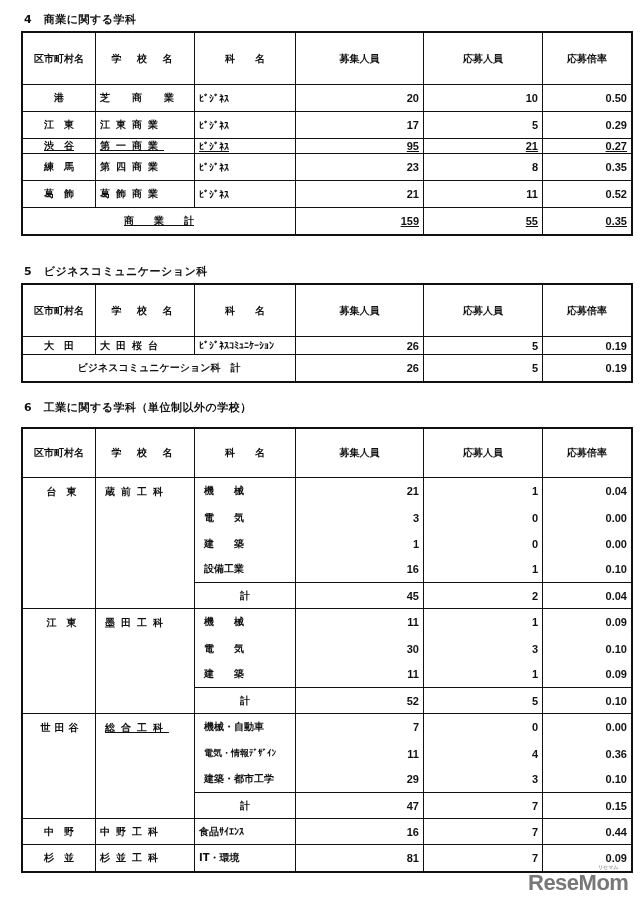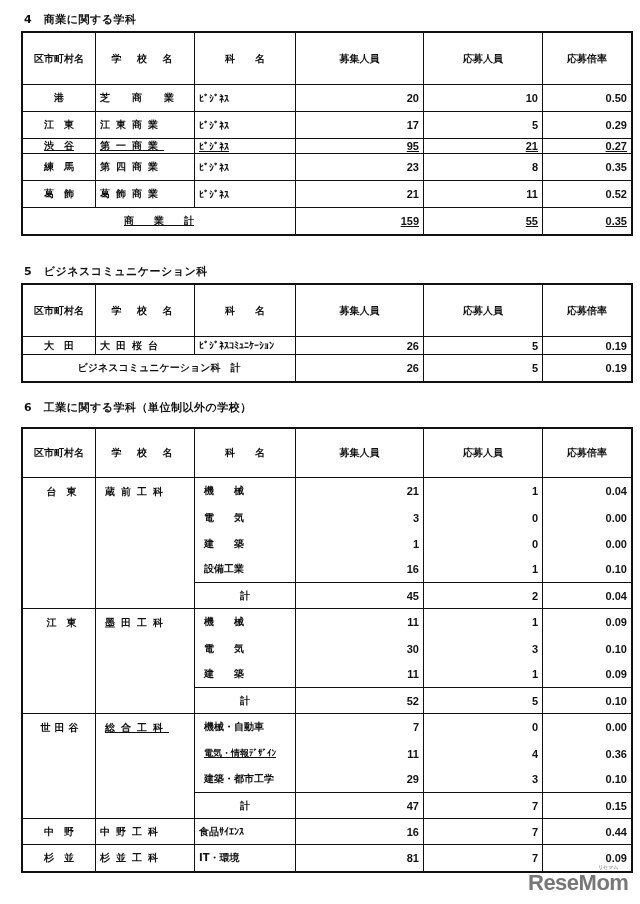--- a/index.html
+++ b/index.html
@@ -208,21 +208,21 @@
 
   <tr class="sub" style="height:27px;">
     <td rowspan="4" class="c" style="vertical-align:top; padding-top:7px; letter-spacing:4px; border-bottom:1px solid #111;">世田谷</td>
     <td rowspan="4" class="l spaced2" style="vertical-align:top; padding-top:7px; border-bottom:1px solid #111;text-decoration:underline;">総合工科</td>
     <td class="l">機械・自動車</td>
     <td class="num">7</td>
     <td class="num">0</td>
     <td class="num">0.00</td>
   </tr>
   <tr class="sub" style="height:26px;">
-    <td class="l" style="font-size:9px;text-decoration:underline;">電気・情報ﾃﾞｻﾞｲﾝ</td>
+    <td class="l" style="font-size:9px;">電気・情報ﾃﾞｻﾞｲﾝ</td>
     <td class="num">11</td>
     <td class="num">4</td>
     <td class="num">0.36</td>
   </tr>
   <tr class="sub" style="height:26px;">
     <td class="l">建築・都市工学</td>
     <td class="num">29</td>
     <td class="num">3</td>
     <td class="num">0.10</td>
   </tr>

